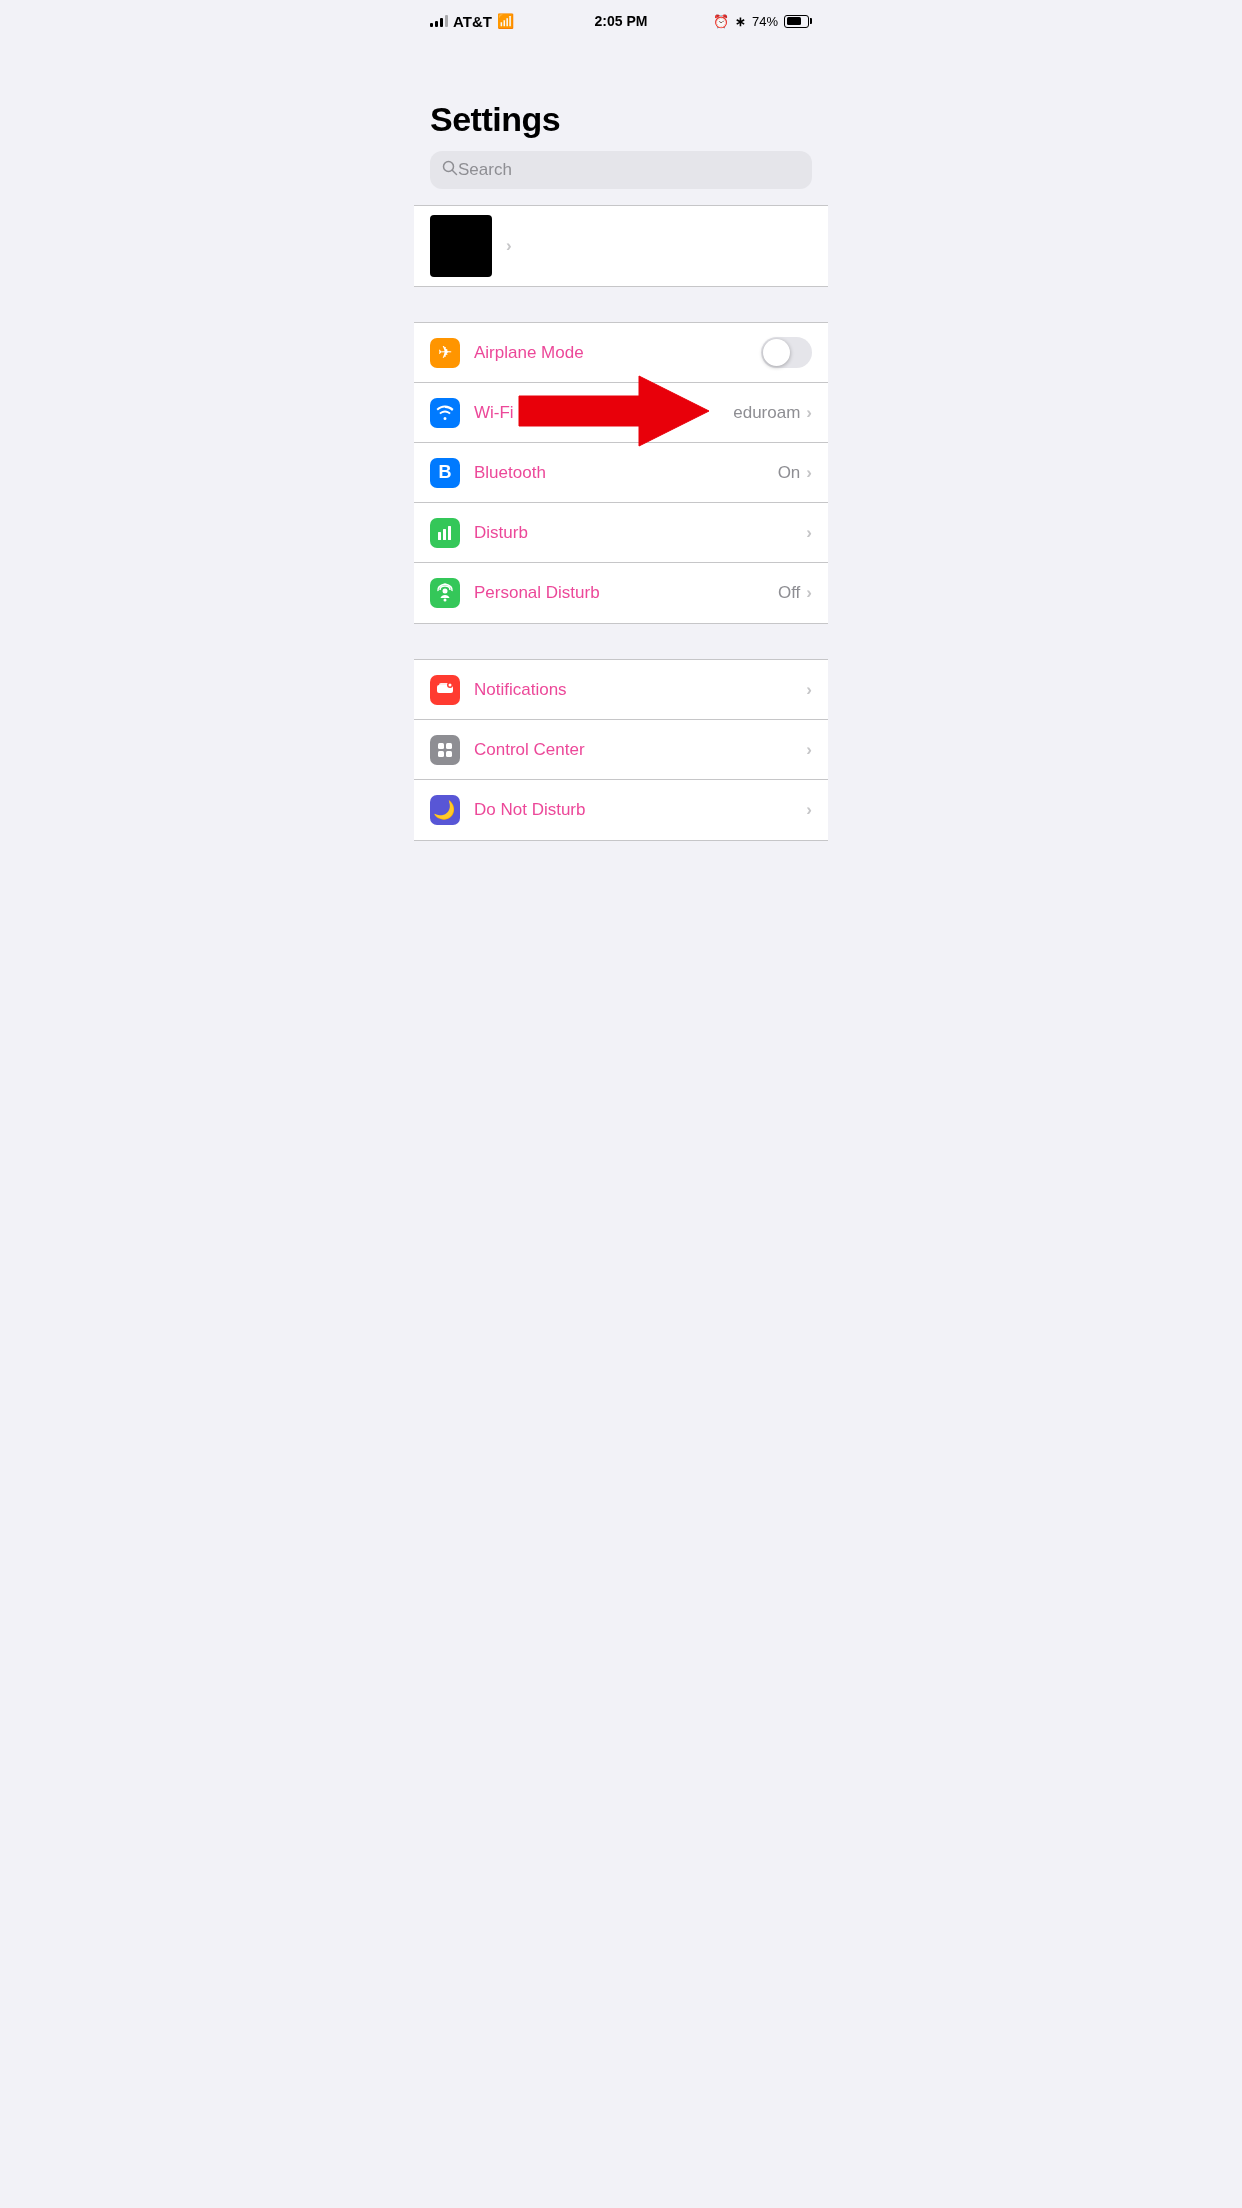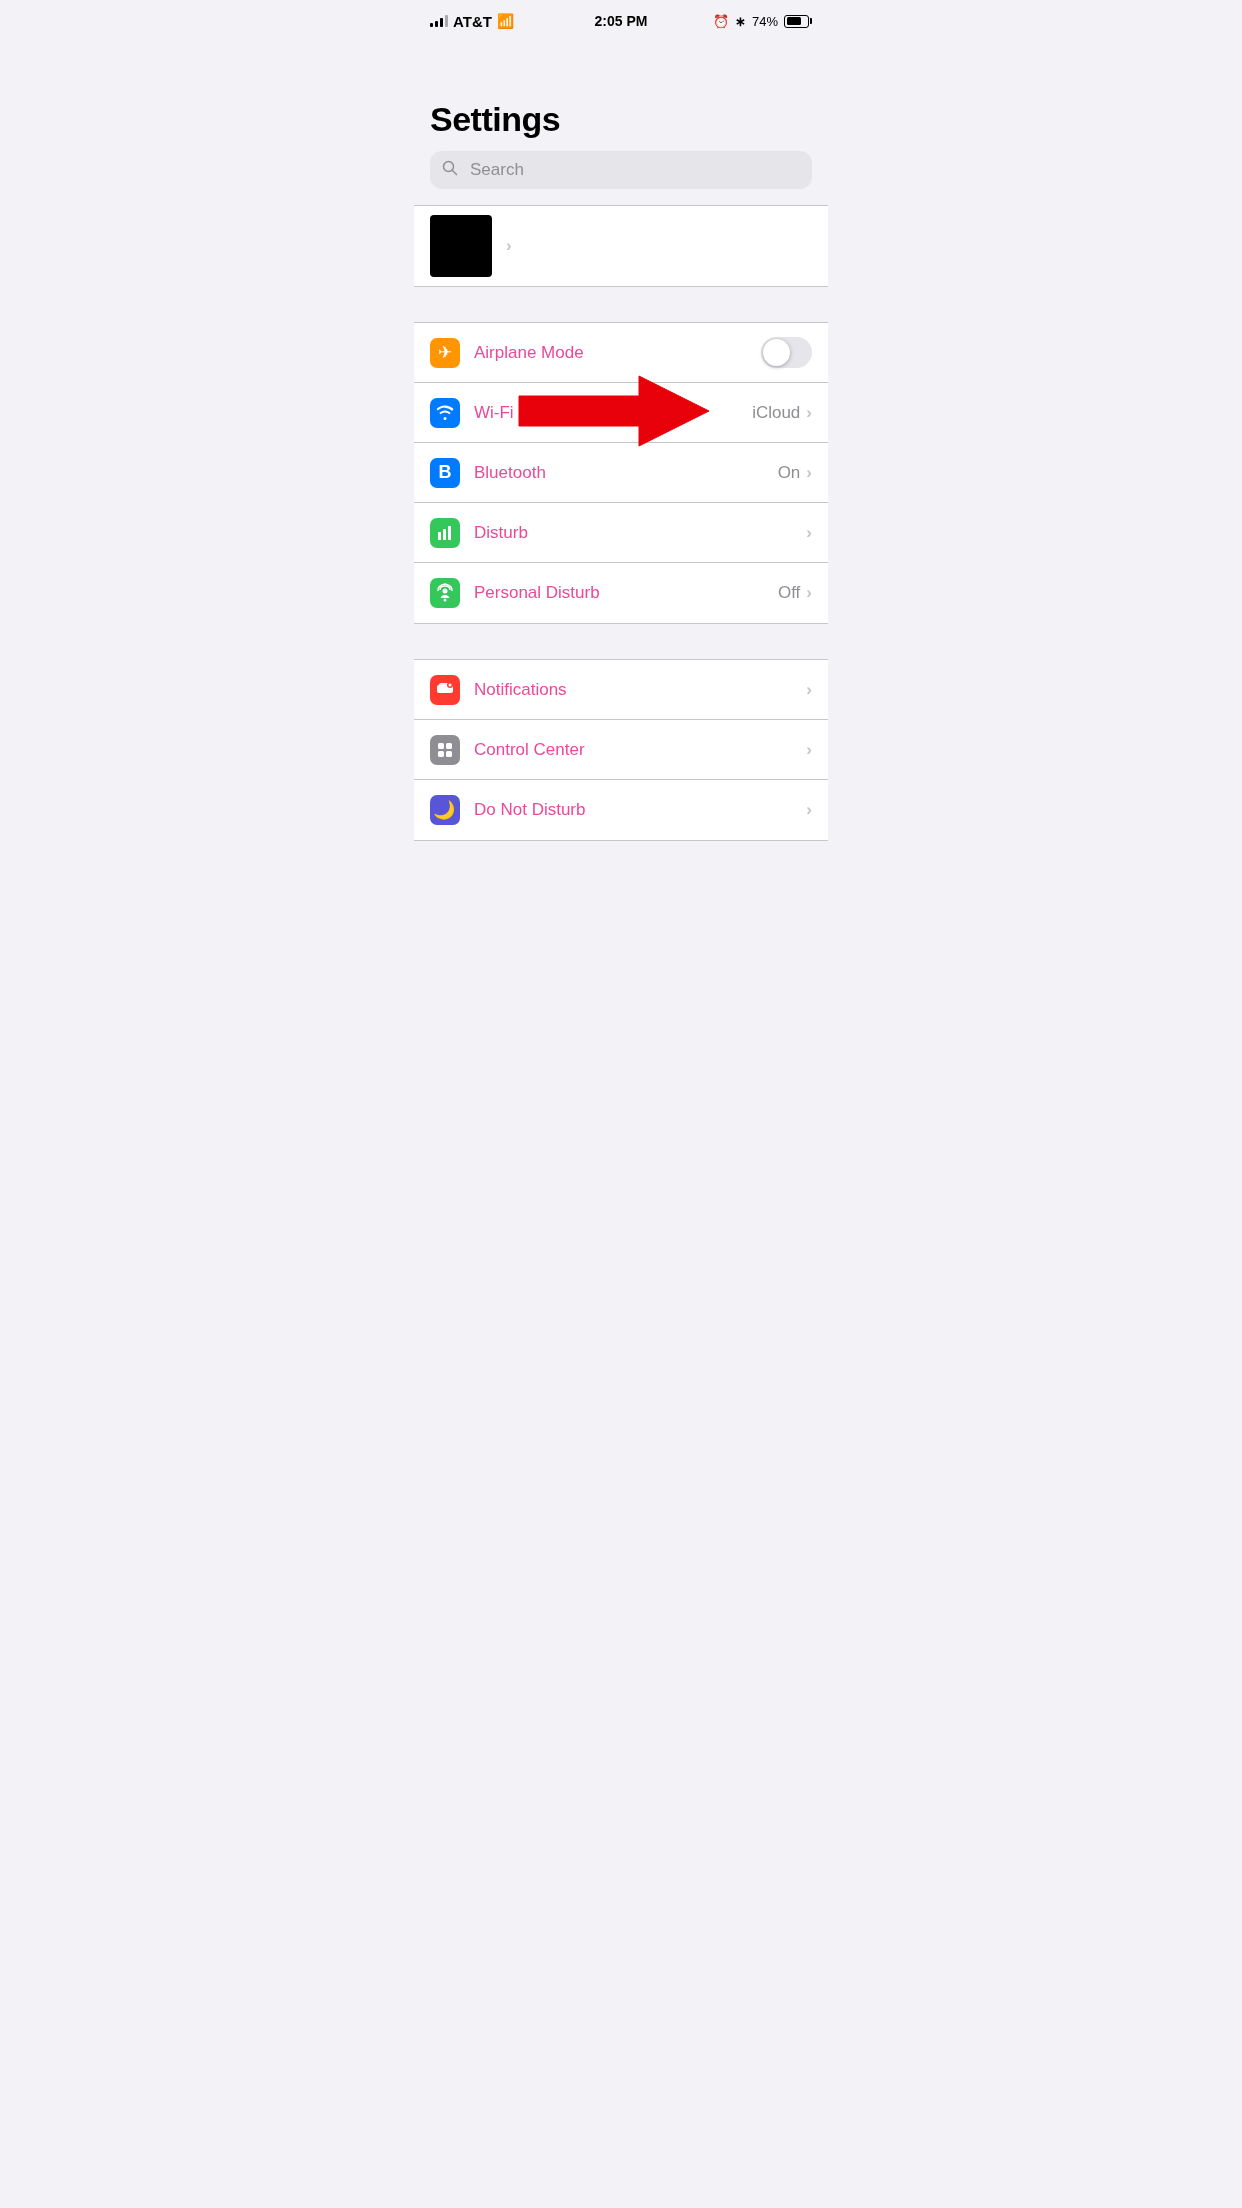--- a/index.html
+++ b/index.html
@@ -108,21 +108,21 @@
     .search-container {
       background: #f2f2f7;
       padding: 0 16px 16px;
     }
     .search-bar {
       background: #e5e5ea;
       border-radius: 12px;
       display: flex;
       align-items: center;
       padding: 9px 12px;
-      gap: 12px;
+      gap: 0;
     }
     .search-icon-svg {
       color: #8e8e93;
       font-size: 16px;
     }
     .search-placeholder {
       color: #8e8e93;
       font-size: 17px;
     }
 
@@ -330,21 +330,21 @@
         <path d="M10 12a1.5 1.5 0 110 3 1.5 1.5 0 010-3zm0-4.5c1.7 0 3.2.7 4.3 1.8l1.4-1.4C14.1 6.4 12.1 5.5 10 5.5S5.9 6.4 4.3 7.9l1.4 1.4C6.8 8.2 8.3 7.5 10 7.5zm0-4.5c2.8 0 5.3 1.1 7.1 3L18.5 4C16.3 1.9 13.3.5 10 .5S3.7 1.9 1.5 4L2.9 5.5C4.7 3.6 7.2 2.5 10 2.5z"></path>
       </svg>
     </div>
     <span class="row-label">Wi-Fi</span>
 
     <div class="annotation-arrow">
       <svg class="red-arrow" viewBox="0 0 200 70" fill="none">
         <polygon points="200,35 130,0 130,20 10,20 10,50 130,50 130,70" fill="#e8000a" stroke="#e8000a" stroke-width="1"></polygon>
       </svg>
     </div>
-    <span class="row-value">iCloud</span>
+    <span class="row-value">eduroam</span>
     <span class="chevron">›</span>
   </div>
 
   <div class="settings-row">
     <div class="row-icon icon-blue2">
       <span style="color:white; font-size:18px; font-weight:700;">B</span>
     </div>
     <span class="row-label">Bluetooth</span>
     <span class="row-value">On</span>
     <span class="chevron">›</span>

